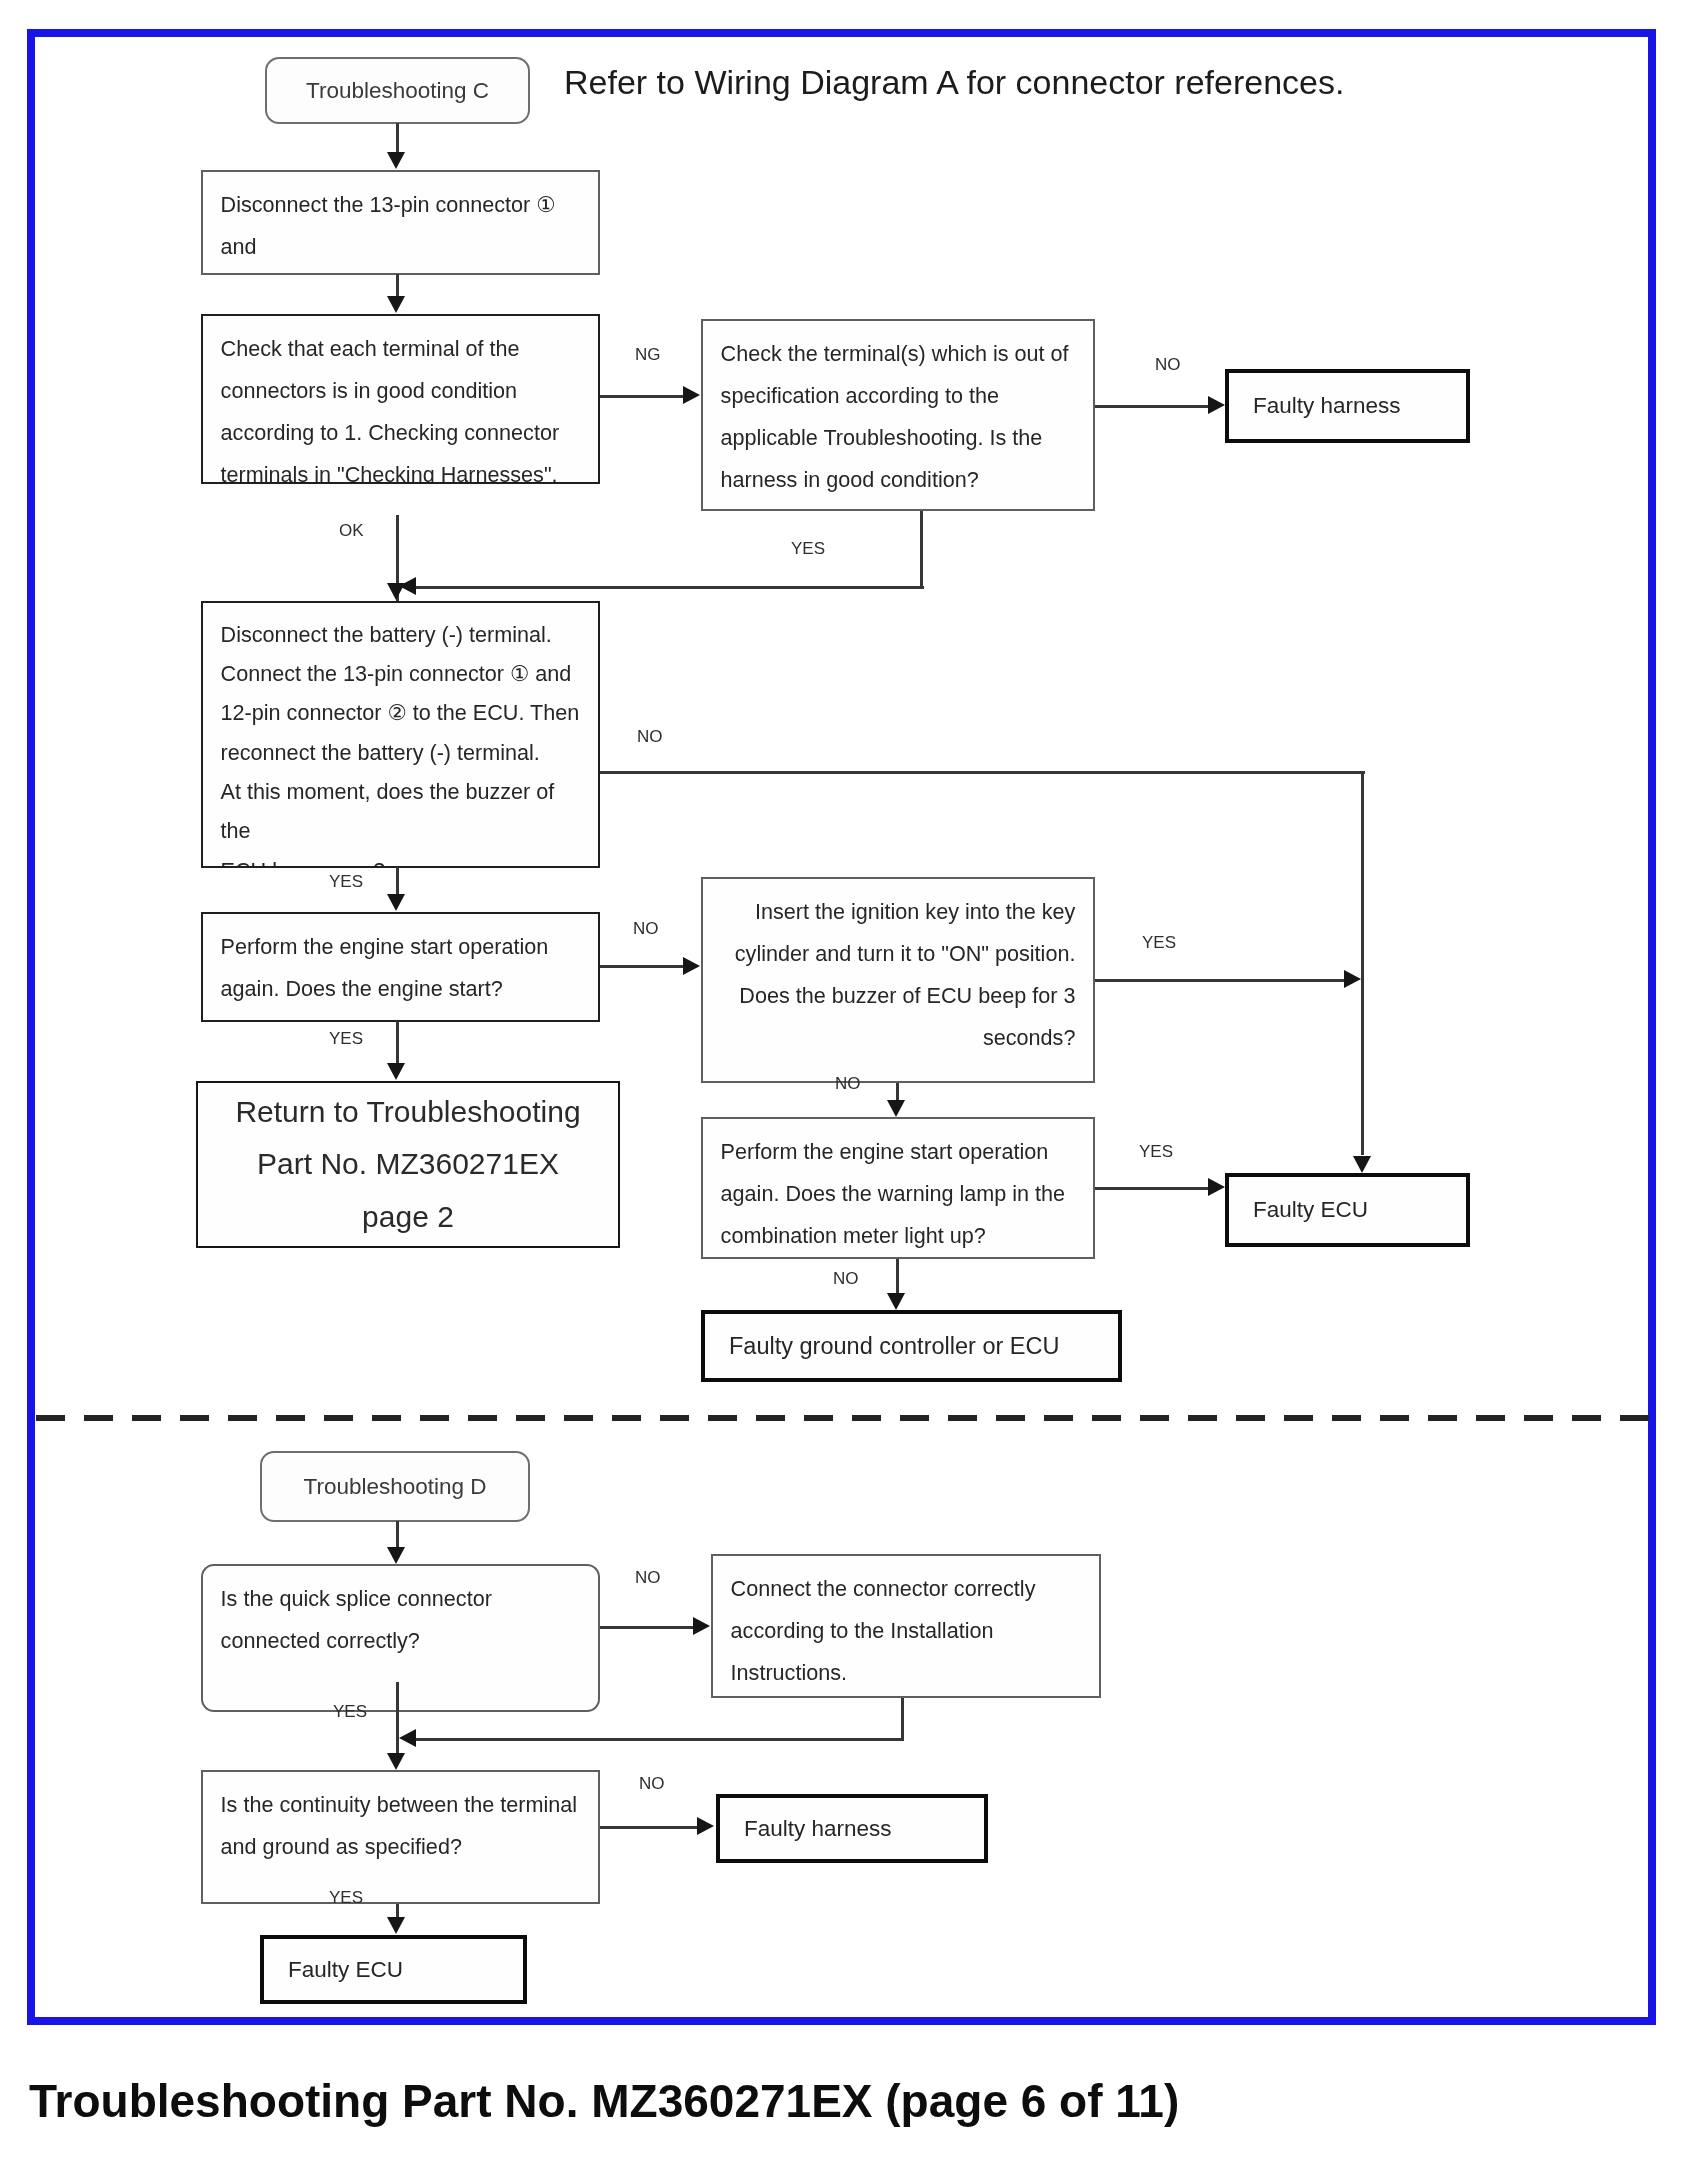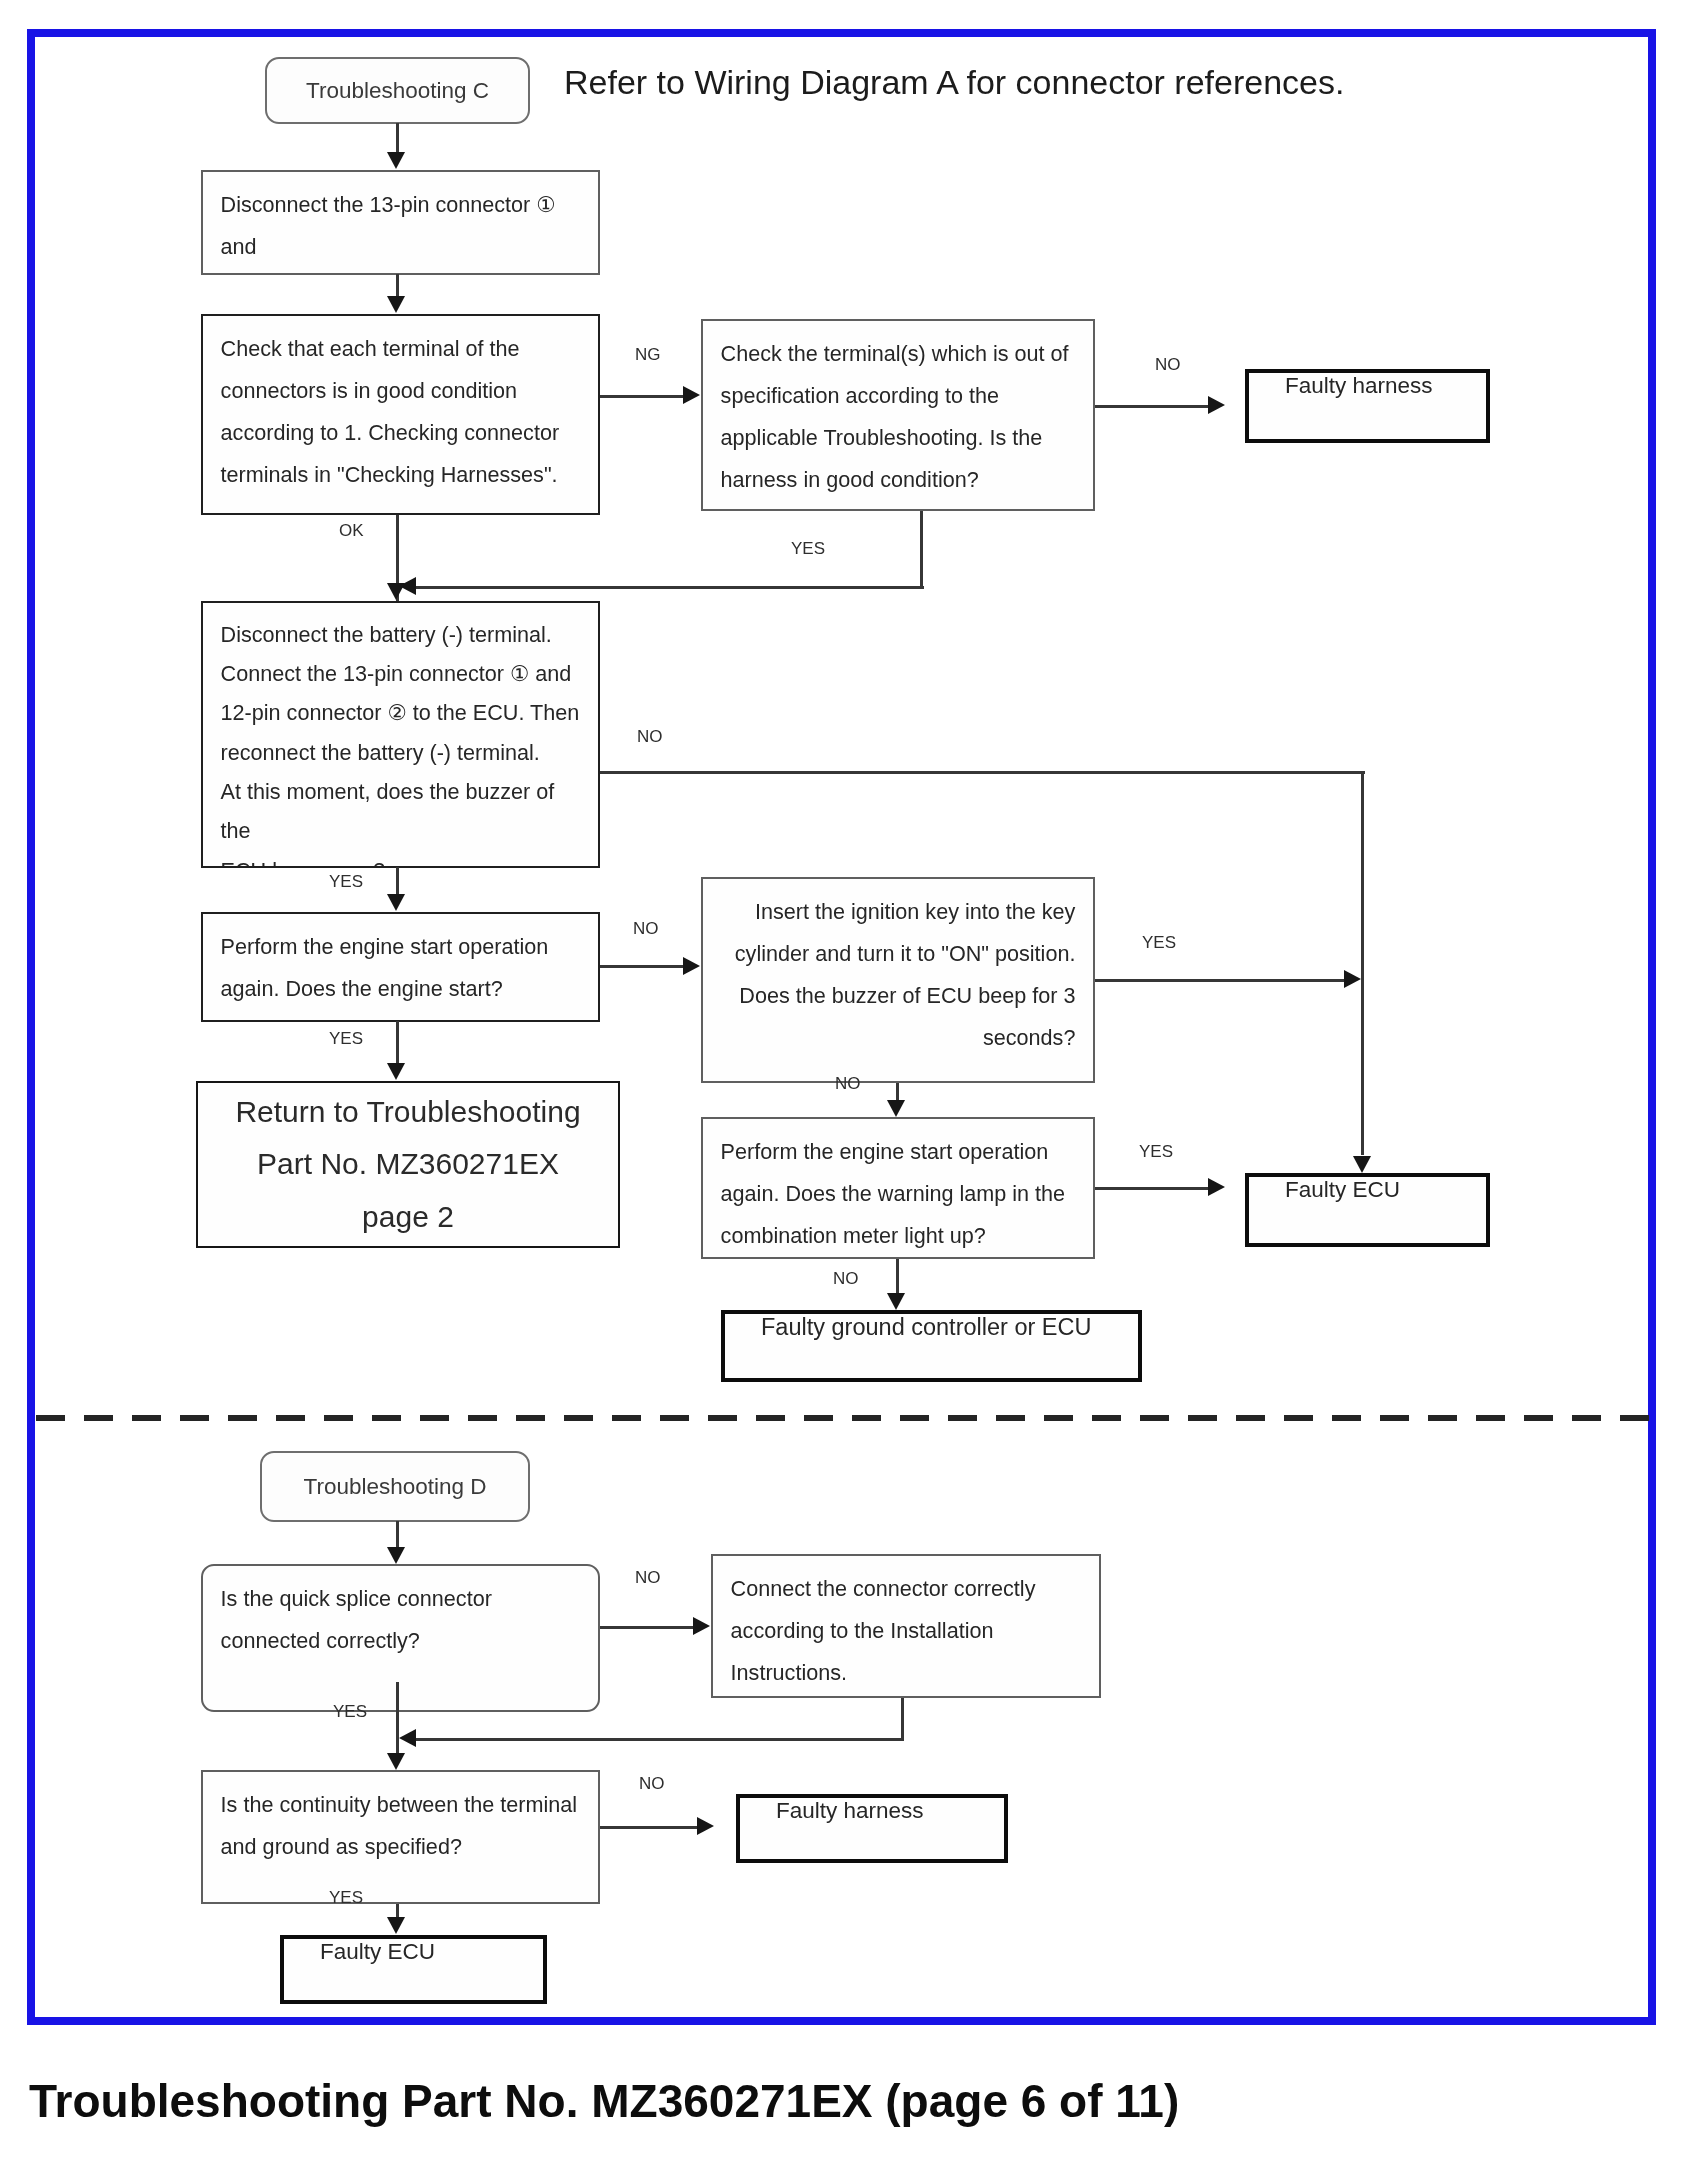--- a/index.html
+++ b/index.html
@@ -7,21 +7,21 @@
         font-family:"Liberation Sans",sans-serif;overflow:hidden;}
   .frame{position:absolute;left:27.4px;top:29px;width:1629px;height:1996px;
          border:8.8px solid #1813e6;box-sizing:border-box;background:#ffffff;}
   .term{position:absolute;border:2px solid #6e6e6e;border-radius:14px;background:#fdfdfd;
         display:flex;align-items:center;justify-content:center;
         font-size:22.5px;color:#3a3a3a;box-sizing:border-box;}
   .pbox{position:absolute;border:2px solid #5f5f5f;background:#fefefe;color:#262626;
         font-size:21.6px;line-height:1.95;padding:11.8px 17.6px;box-sizing:border-box;overflow:hidden;}
   .pbox.dark{border:2.9px solid #1f1f1f;}
   .tbox{position:absolute;border:4.9px solid #0c0c0c;background:#fefefe;color:#262626;
-        font-size:22.5px;display:flex;align-items:flex-start;padding-left:36px;box-sizing:border-box;margin-left:20px;}
+        font-size:22.5px;display:flex;align-items:center;padding-left:24px;box-sizing:border-box;}
   .lbl{position:absolute;font-size:17px;color:#2e2e2e;}
   .hline{position:absolute;height:2.9px;background:#363636;}
   .vline{position:absolute;width:2.9px;background:#363636;}
   .ah-d{position:absolute;width:0;height:0;border-left:9.8px solid transparent;
         border-right:9.8px solid transparent;border-top:17.6px solid #161616;}
   .ah-r{position:absolute;width:0;height:0;border-top:9.8px solid transparent;
         border-bottom:9.8px solid transparent;border-left:17.6px solid #161616;}
   .ah-l{position:absolute;width:0;height:0;border-top:9.8px solid transparent;
         border-bottom:9.8px solid transparent;border-right:17.6px solid #161616;}
   .dashed{position:absolute;left:36px;top:1415px;width:1613px;height:5.9px;
@@ -44,21 +44,21 @@
   <div class="note">Refer to Wiring Diagram A for connector references.</div>
 
   <div class="vline" style="left:396px;top:123px;height:31px;"></div>
   <div class="ah-d" style="left:387px;top:152px;"></div>
 
   <div class="pbox" style="left:201px;top:170px;width:399px;height:105px;">Disconnect the 13-pin connector ① and<br>12-pin connector ② from the ECU.</div>
 
   <div class="vline" style="left:396px;top:274px;height:21.6px;"></div>
   <div class="ah-d" style="left:387px;top:296px;"></div>
 
-  <div class="pbox dark" style="left:201px;top:314px;width:399px;height:201px;">Check that each terminal of the<br>connectors is in good condition<br>according to 1. Checking connector<br>terminals in "Checking Harnesses".</div>
+  <div class="pbox dark" style="left:201px;top:314px;width:399px;height:170px;">Check that each terminal of the<br>connectors is in good condition<br>according to 1. Checking connector<br>terminals in "Checking Harnesses".</div>
 
   <div class="lbl" style="left:635px;top:345px;">NG</div>
   <div class="hline" style="left:600px;top:395px;width:84px;"></div>
   <div class="ah-r" style="left:683px;top:386px;"></div>
 
   <div class="pbox" style="left:701px;top:319px;width:394px;height:192px;">Check the terminal(s) which is out of<br>specification according to the<br>applicable Troubleshooting. Is the<br>harness in good condition?</div>
 
   <div class="lbl" style="left:1155px;top:355px;">NO</div>
   <div class="hline" style="left:1095px;top:405px;width:114px;"></div>
   <div class="ah-r" style="left:1208px;top:396px;"></div>

